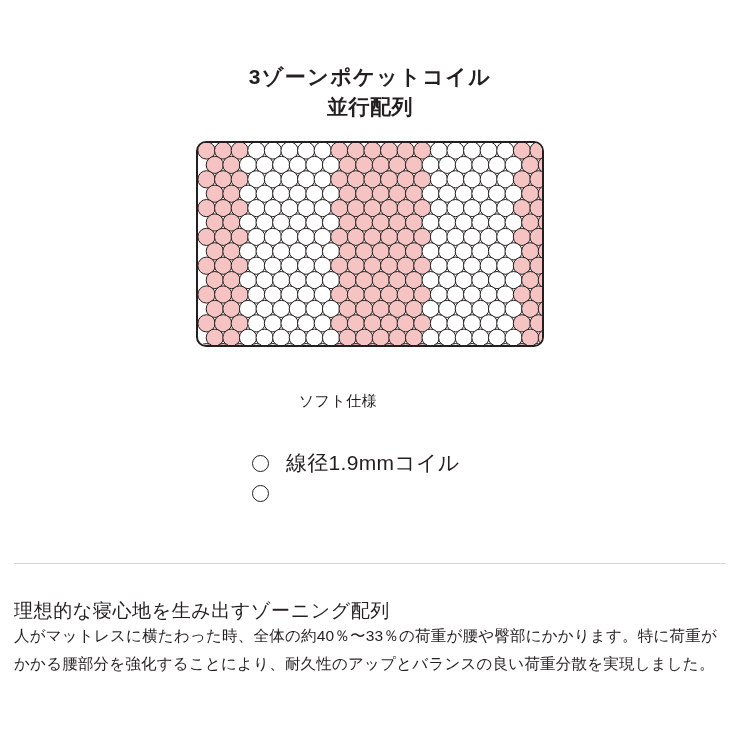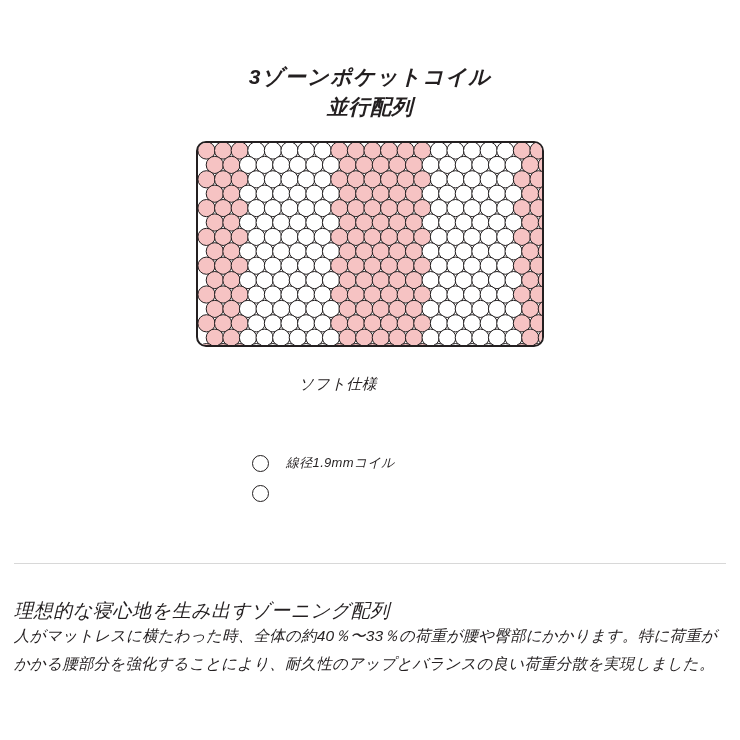--- a/index.html
+++ b/index.html
@@ -11,21 +11,20 @@
     height: 740px;
     background: #ffffff;
     font-family: "Liberation Sans", sans-serif;
     color: #231f20;
     overflow: hidden;
   }
   .page {
     position: relative;
     width: 740px;
     height: 740px;
-    font-style: italic;
   }
 
   
   .title-block {
     position: absolute;
     top: 62px;
     left: 0;
     width: 740px;
     text-align: center;
   }
@@ -53,21 +52,21 @@
     overflow: hidden;
     box-sizing: border-box;
   }
   .diagram svg {
     display: block;
   }
 
   
   .caption {
     position: absolute;
-    top: 375px;
+    top: 392px;
     left: 0;
     width: 676px;
     text-align: center;
     font-size: 15px;
     letter-spacing: 0.5px;
     color: #231f20;
   }
 
   
   .legend {
@@ -84,21 +83,21 @@
   .legend-swatch {
     width: 17px;
     height: 17px;
     border-radius: 50%;
     border: 1.5px solid #231f20;
     box-sizing: border-box;
     flex: none;
   }
   .legend-label {
     margin-left: 17px;
-    font-size: 13px;
+    font-size: 21px;
     letter-spacing: 0.3px;
     color: #231f20;
   }
 
   
   .divider {
     position: absolute;
     left: 14px;
     top: 563px;
     width: 712px;

